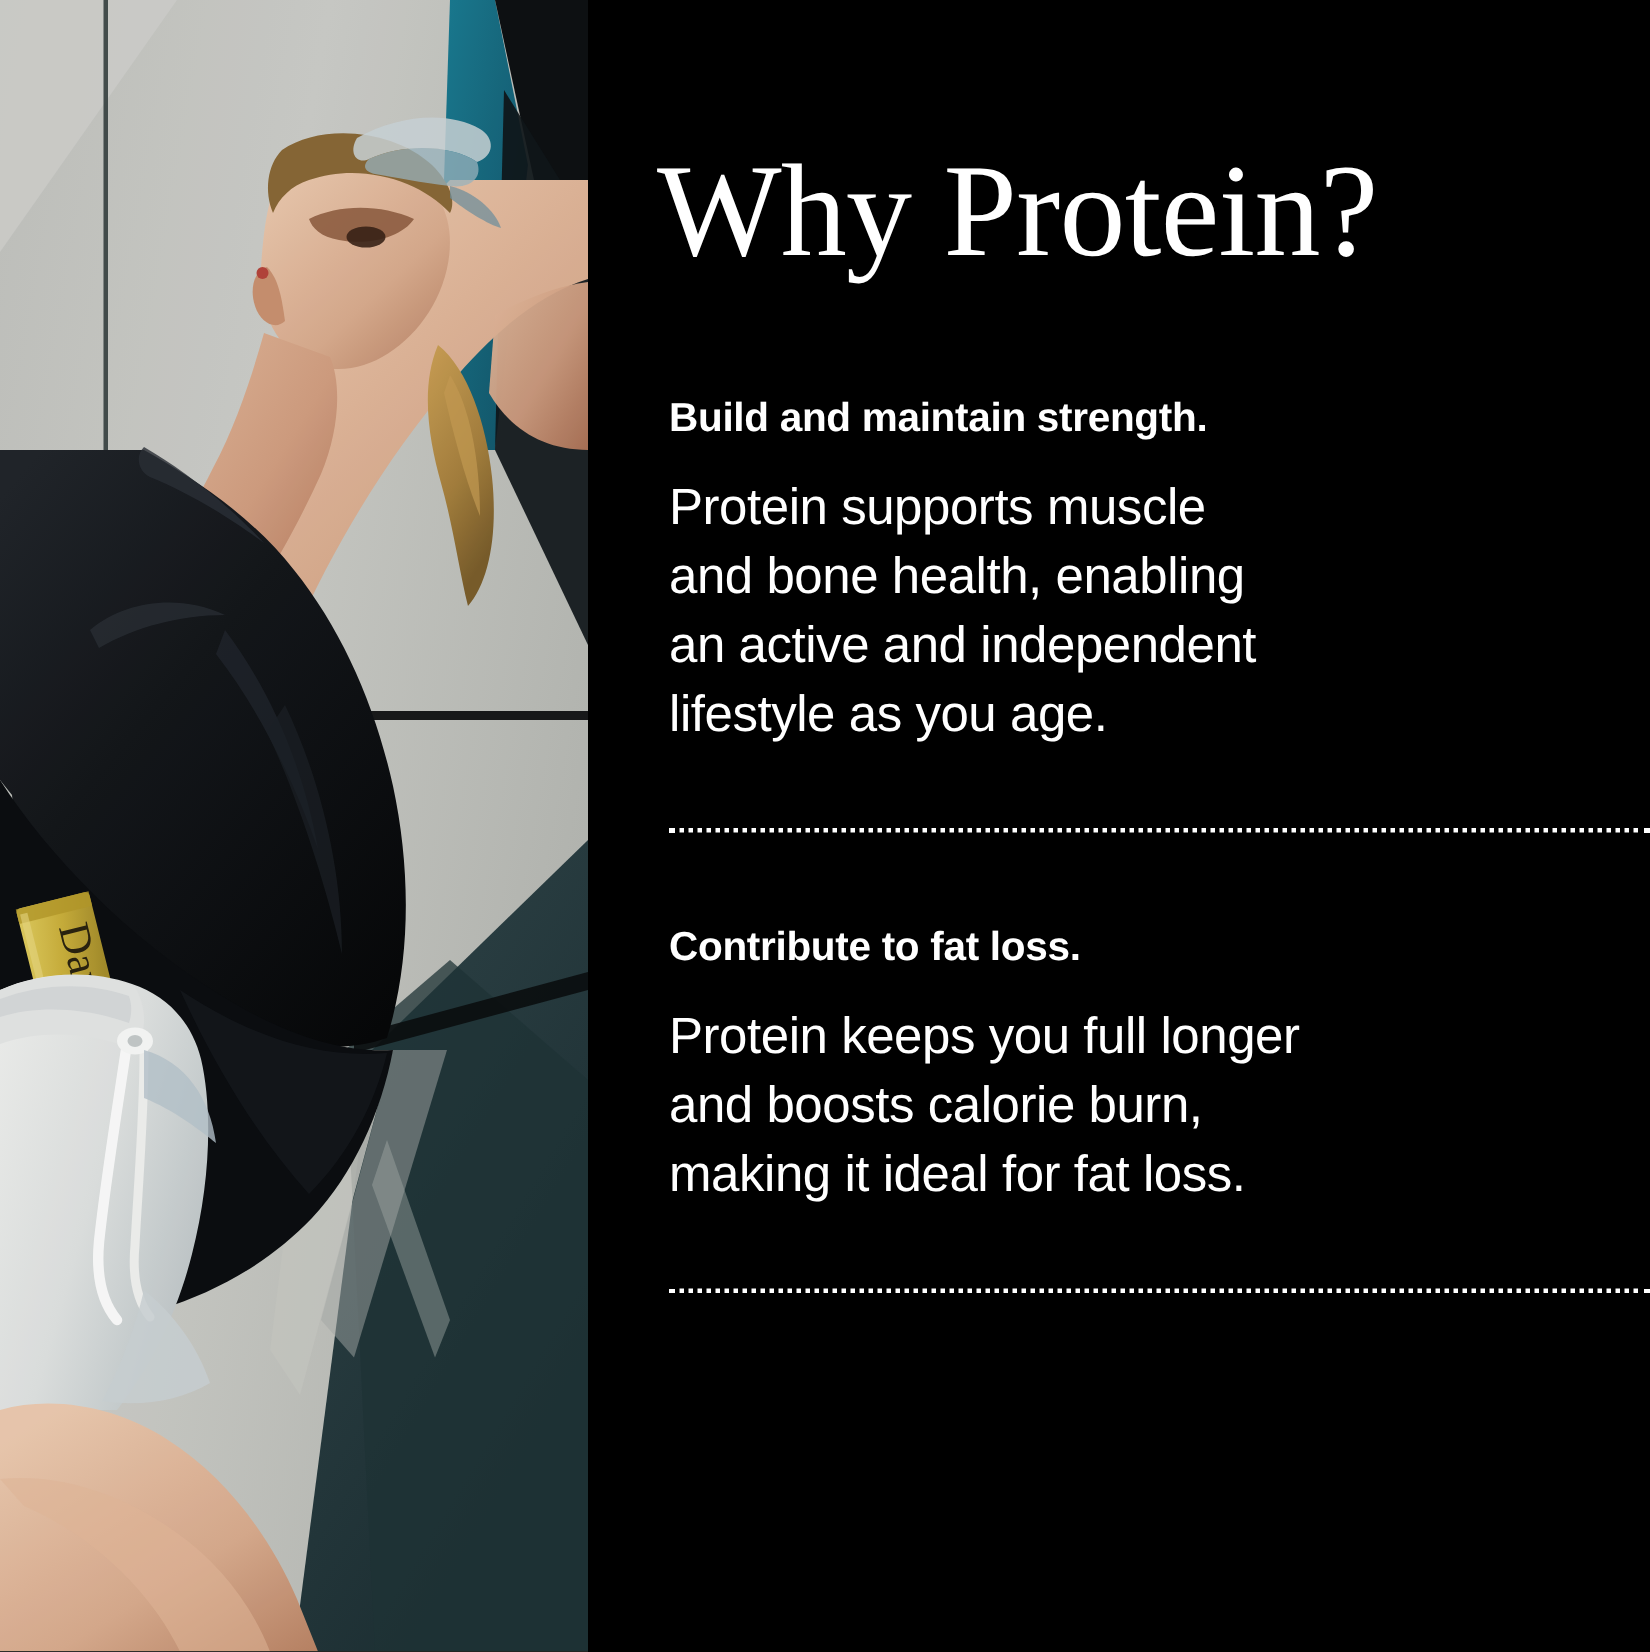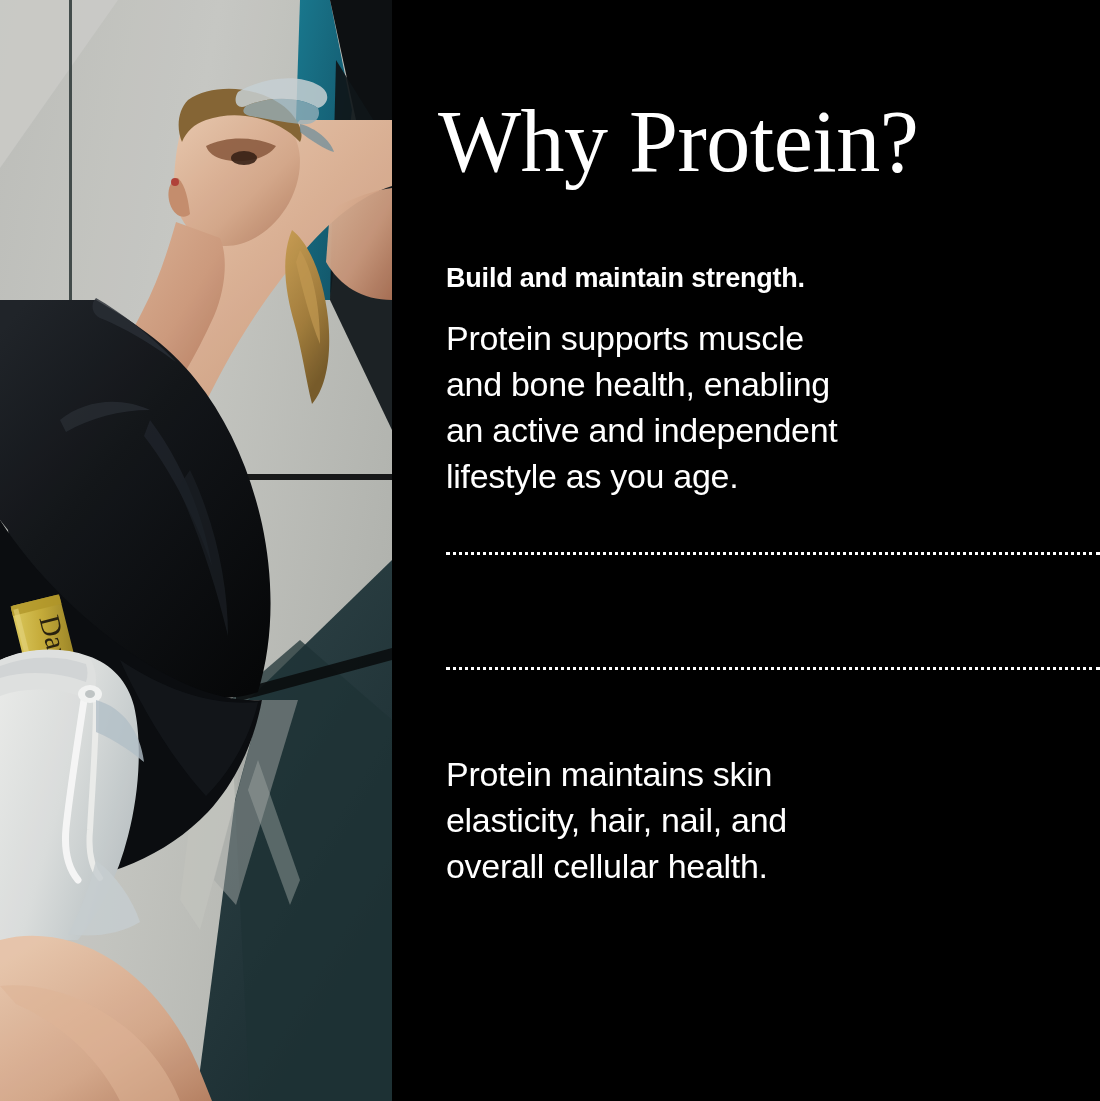--- a/index.html
+++ b/index.html
@@ -255,26 +255,29 @@
         <p class="section-body">Protein supports muscle
 and bone health, enabling
 an active and independent
 lifestyle as you age.</p>
       </div>
 
       <div class="gap-before-divider"></div>
       <hr class="divider">
       <div class="gap-after-divider"></div>
 
+      <div class="section">
+        <h2 class="section-heading">Contribute to fat loss.</h2>
+        <p class="section-body">Protein keeps you full longer
+and boosts calorie burn,
+making it ideal for fat loss.</p>
+      </div>
 
       <div class="gap-before-divider"></div>
       <hr class="divider">
       <div class="gap-after-divider"></div>
 
       <div class="section">
-        <p class="section-body">Protein maintains skin
-elasticity, hair, nail, and
-overall cellular health.</p>
       </div>
 
     </div>
   </div>
 </div>
 
 </body></html>

